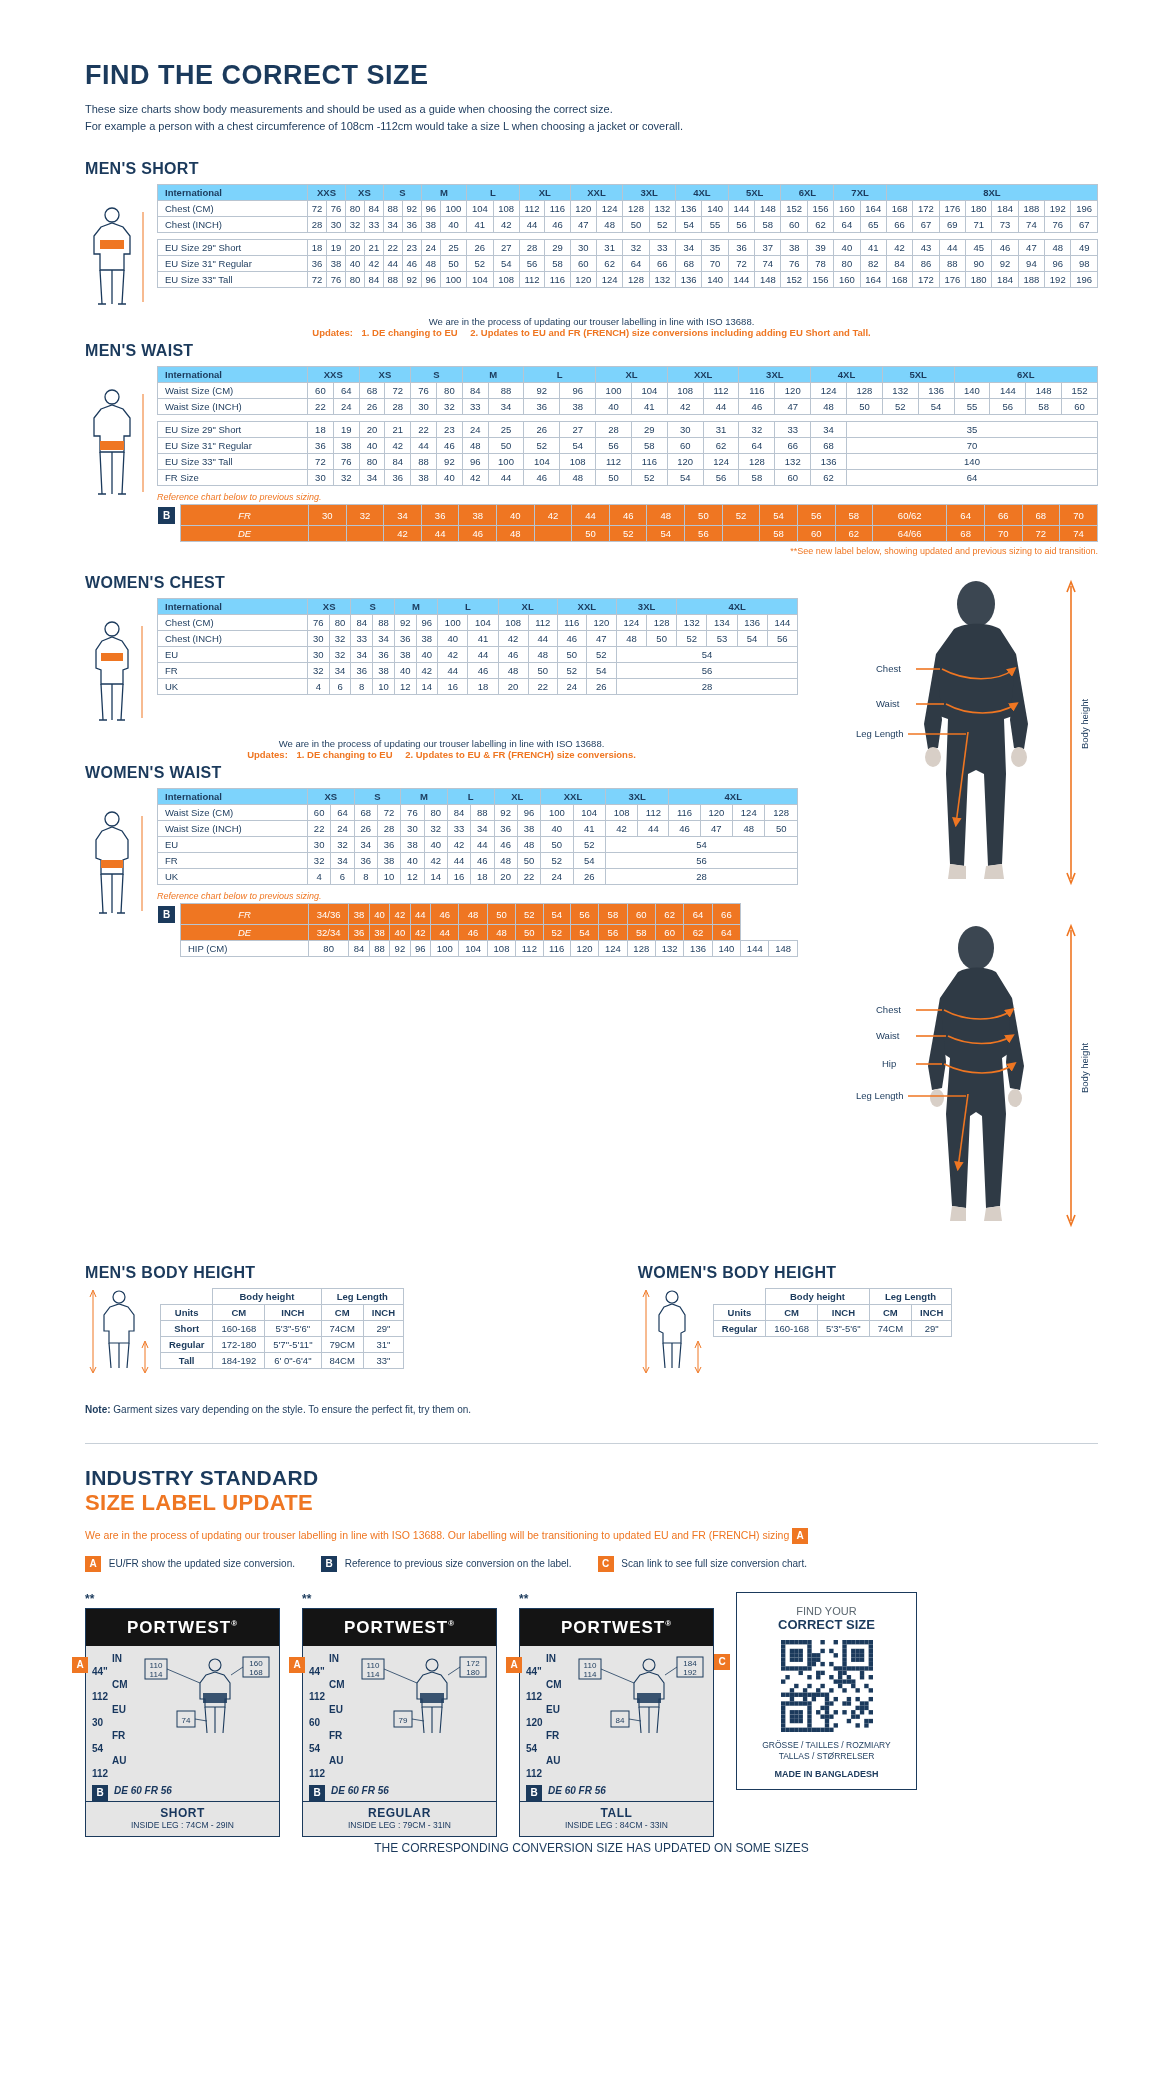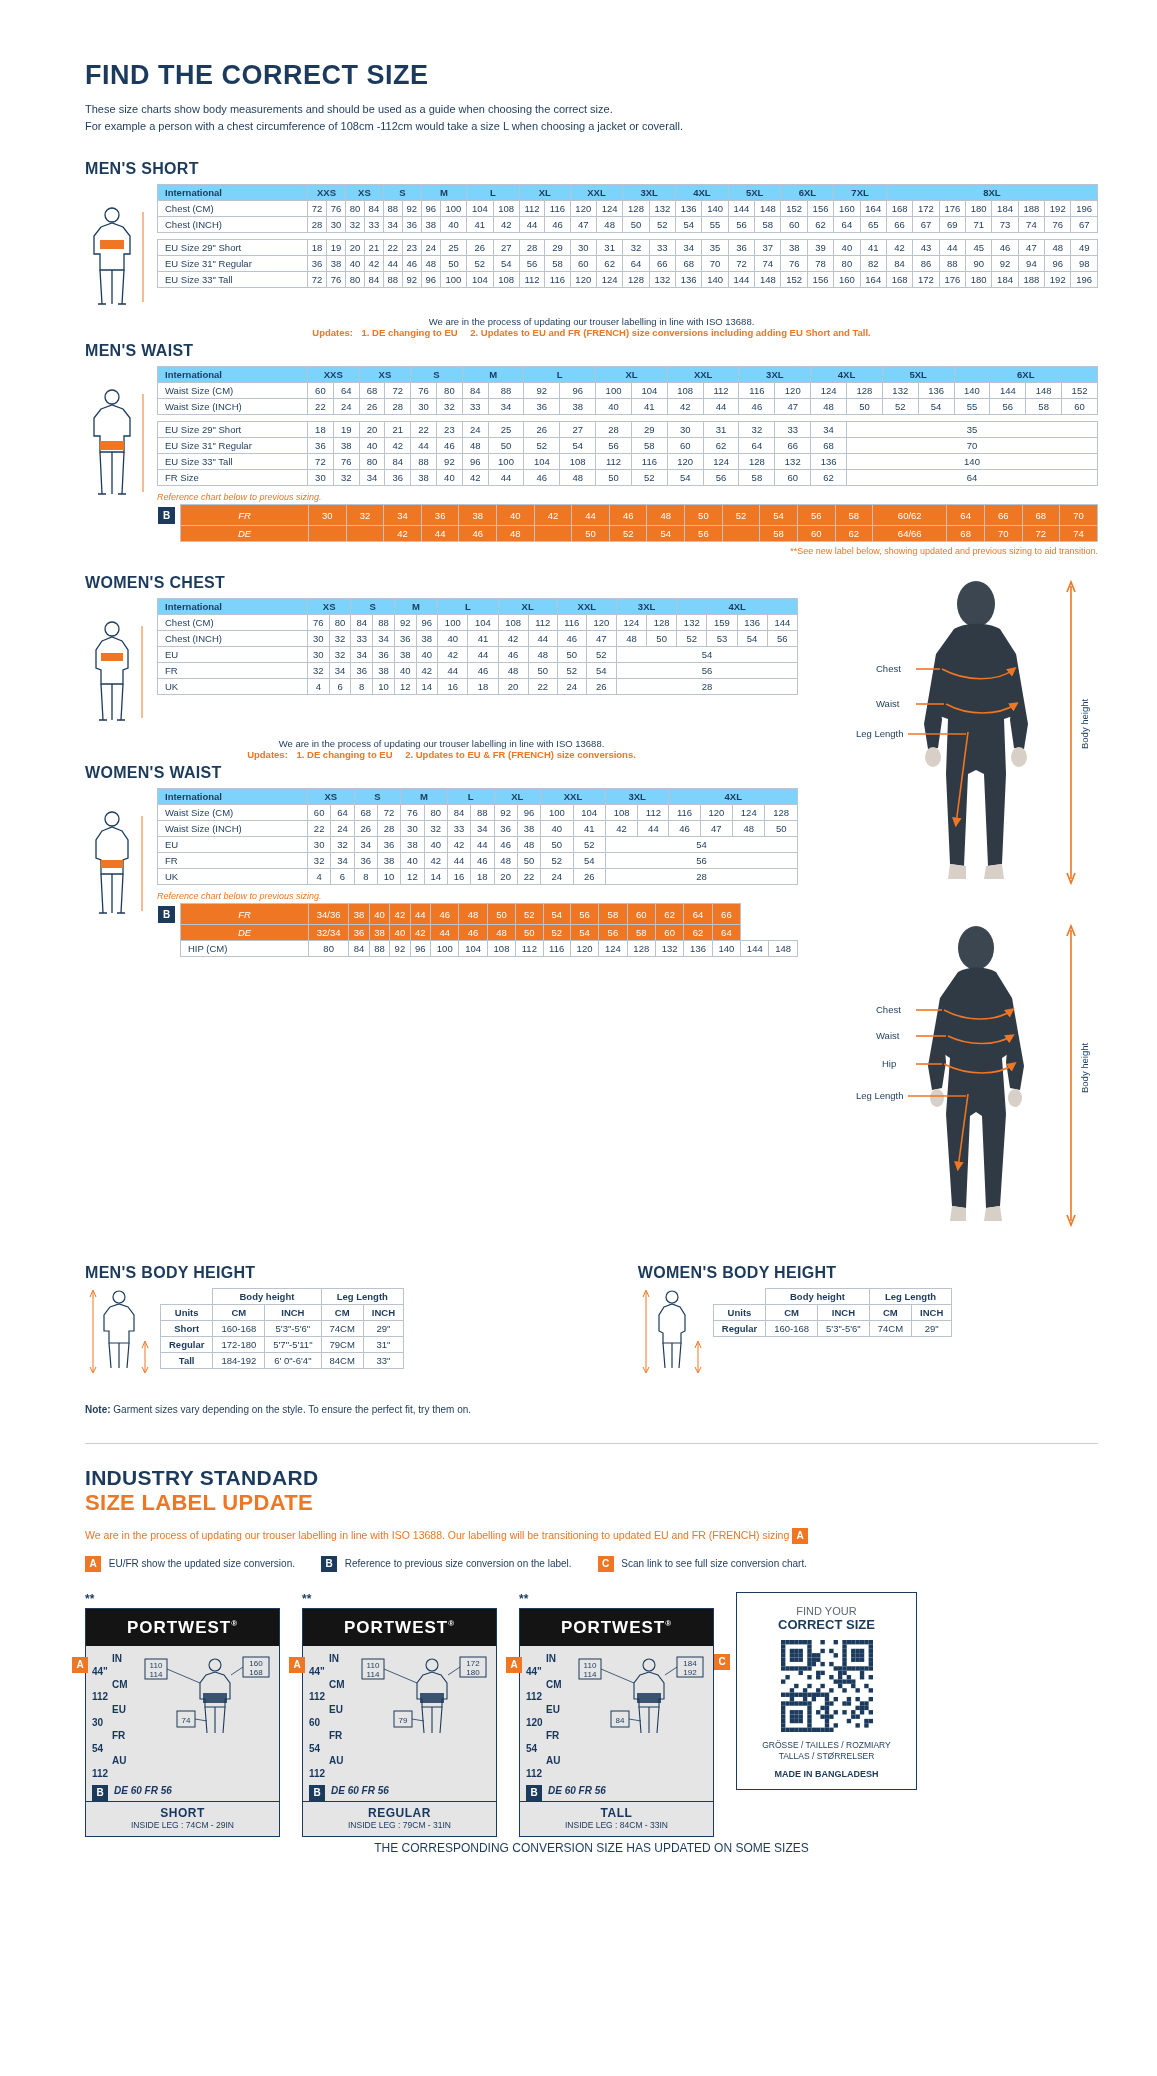--- a/index.html
+++ b/index.html
@@ -644,21 +644,21 @@
                     <td colspan="1">96</td>
                     <td colspan="1">100</td>
                     <td colspan="1">104</td>
                     <td colspan="1">108</td>
                     <td colspan="1">112</td>
                     <td colspan="1">116</td>
                     <td colspan="1">120</td>
                     <td colspan="1">124</td>
                     <td colspan="1">128</td>
                     <td colspan="1">132</td>
-                    <td colspan="1">159</td>
+                    <td colspan="1">134</td>
                     <td colspan="1">136</td>
                     <td colspan="1">144</td>
                   </tr>
                   <tr>
                     <td class="lbl">Chest (INCH)</td>
                     <td colspan="1">30</td>
                     <td colspan="1">32</td>
                     <td colspan="1">33</td>
                     <td colspan="1">34</td>
                     <td colspan="1">36</td>

